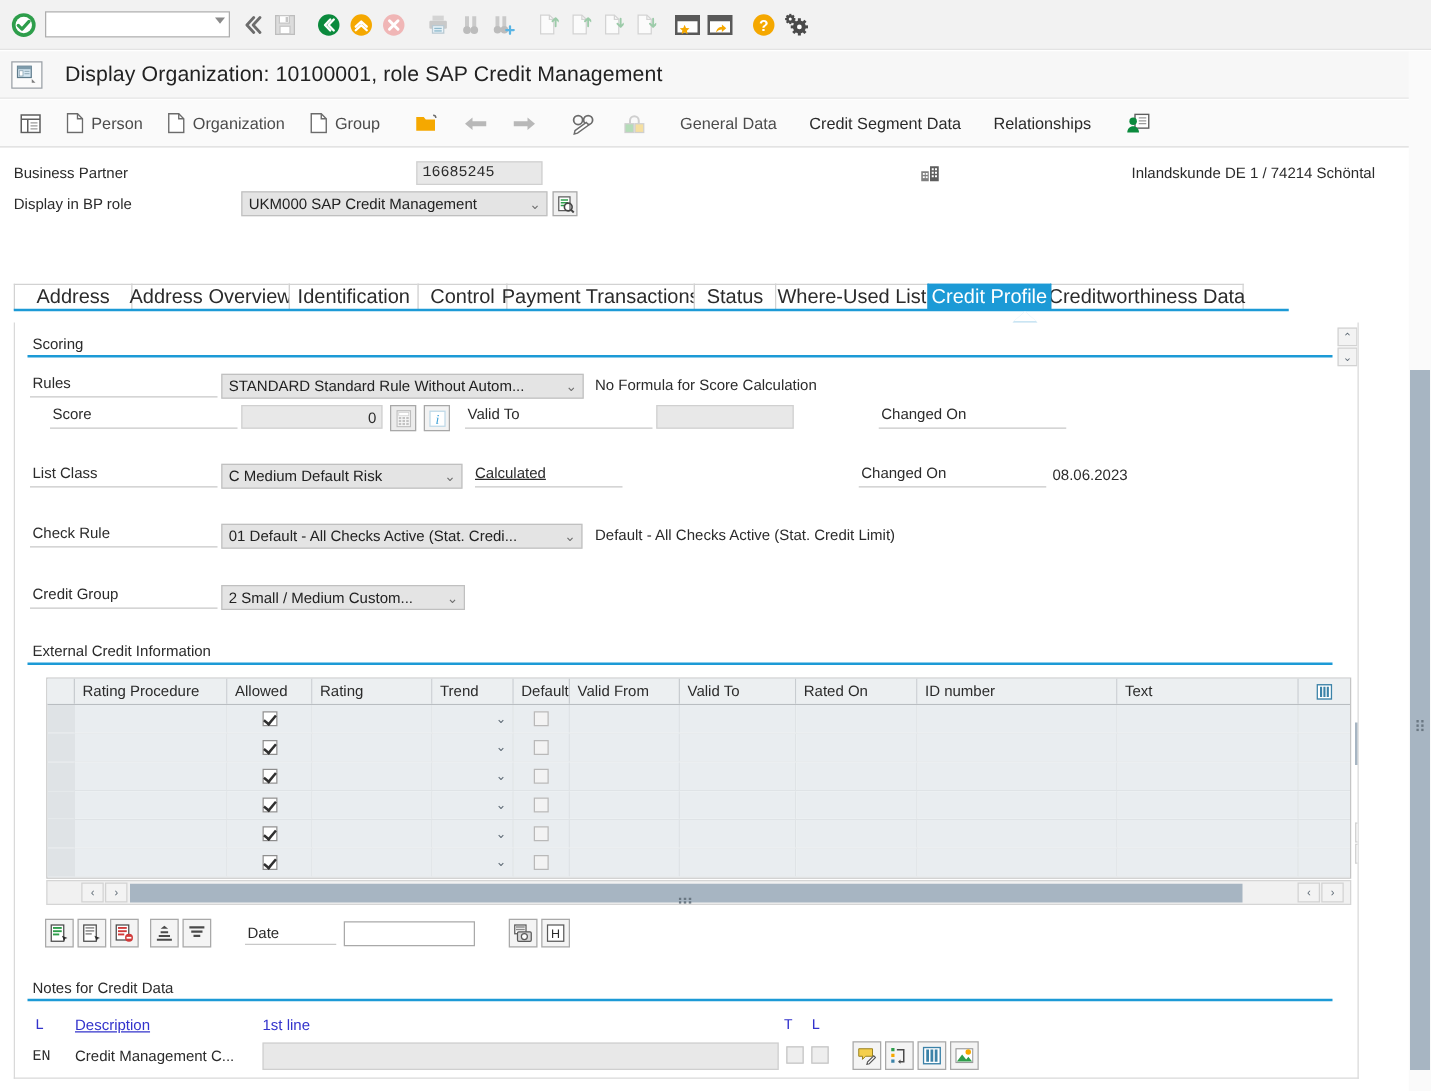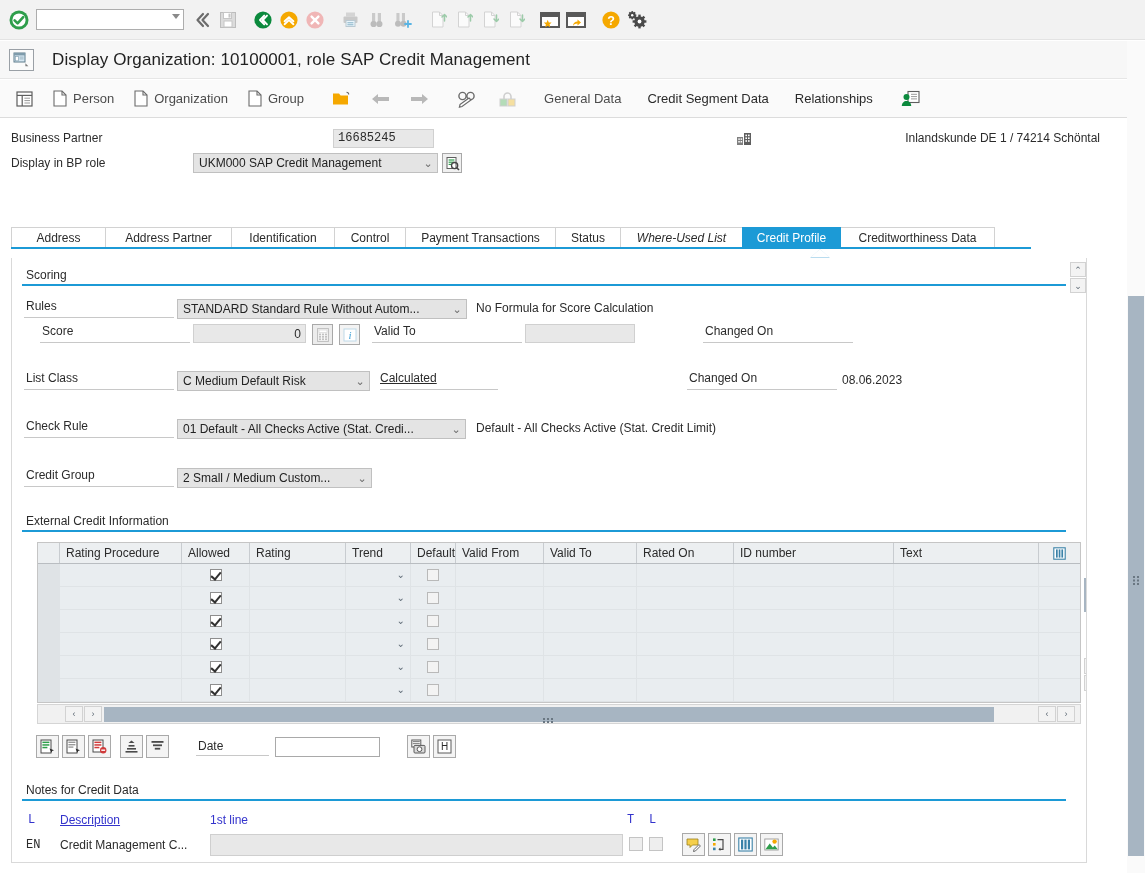--- a/index.html
+++ b/index.html
@@ -142,21 +142,21 @@
     position: absolute; left: 11px; top: 226px;
     width: 1020px; height: 22px;
     display: flex; align-items: flex-end;
   }
   .tab {
     height: 21px;
     border: 1px solid #d2d2d2;
     border-bottom: none;
     background: #ffffff;
     display: flex; align-items: center; justify-content: center;
-    font-size: 12px; color: #2b2b2b;
+    font-size: 16px; color: #2b2b2b;
     padding: 0 12px;
     margin-right: -1px;
     white-space: nowrap;
   }
   .tab.active {
     background: #1c9ad6; color: #ffffff;
     border-color: #1c9ad6;
     position: relative; z-index: 3;
   }
   .tab-underline {
@@ -584,35 +584,35 @@
         </svg>
       </div>
     </div>
   </div>
 
   <div class="tabstrip">
     <div class="tab" style="width:95px;">
         <span>Address</span>
       </div>
     <div class="tab" style="width:127px;">
-        <span>Address Partner</span>
+        <span>Address Overview</span>
       </div>
     <div class="tab" style="width:104px;">
         <span>Identification</span>
       </div>
     <div class="tab" style="width:72px;">
         <span>Control</span>
       </div>
     <div class="tab" style="width:151px;">
         <span>Payment Transactions</span>
       </div>
     <div class="tab" style="width:66px;">
         <span>Status</span>
       </div>
-    <div class="tab" style="width:123px;font-style:italic;">
+    <div class="tab" style="width:123px;">
         <span>Where-Used List</span>
       </div>
     <div class="tab active" style="width:99px;">
         <span>Credit Profile</span>
       </div>
     <div class="tab" style="width:155px;">
         <span>Creditworthiness Data</span>
       </div>
   </div>
   <div class="tab-underline"></div>

